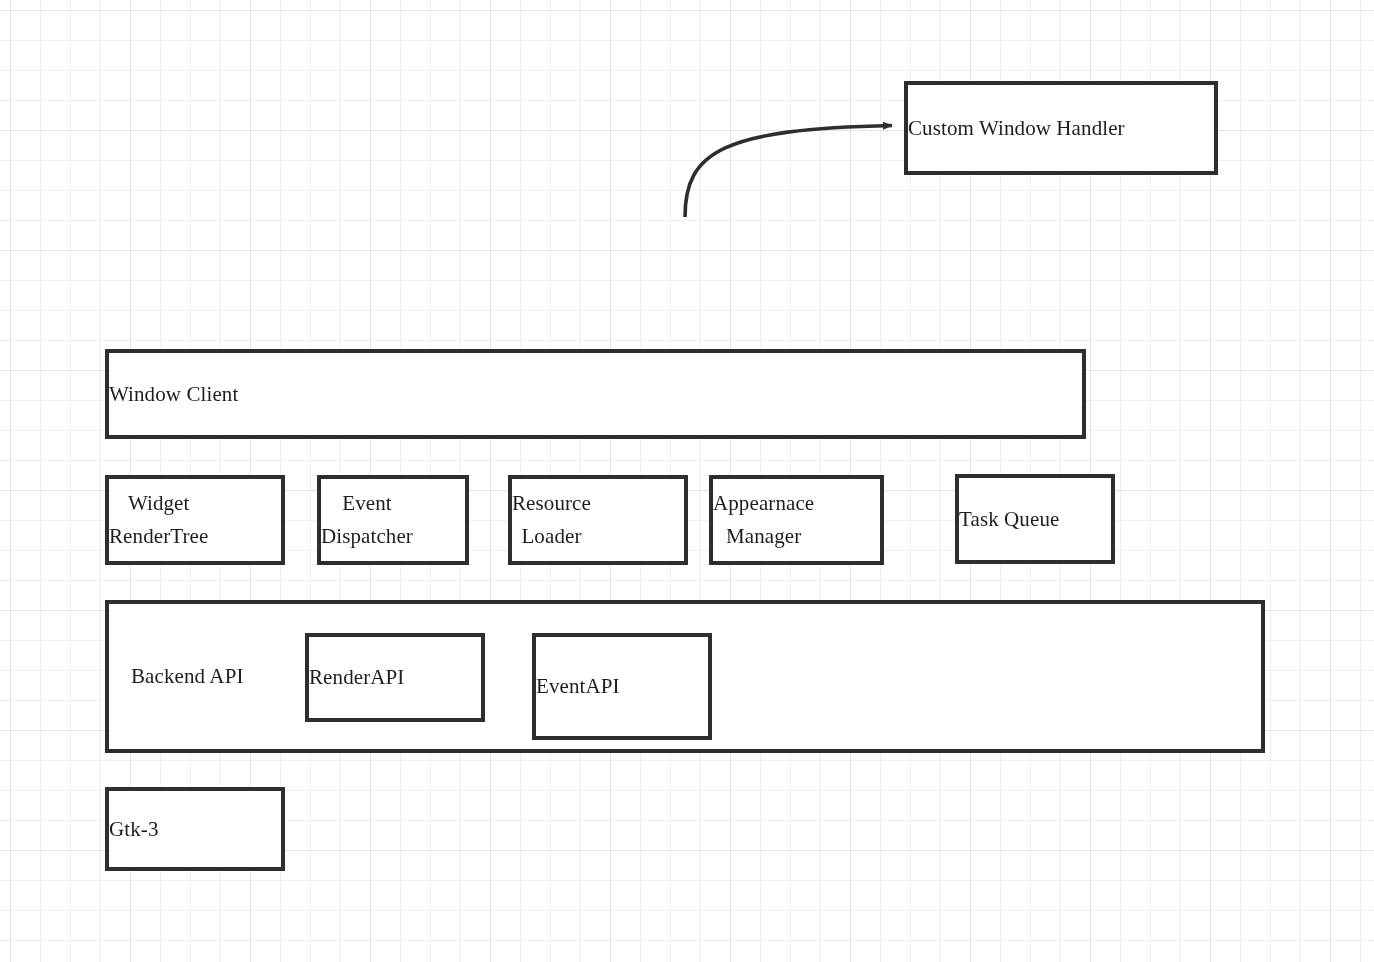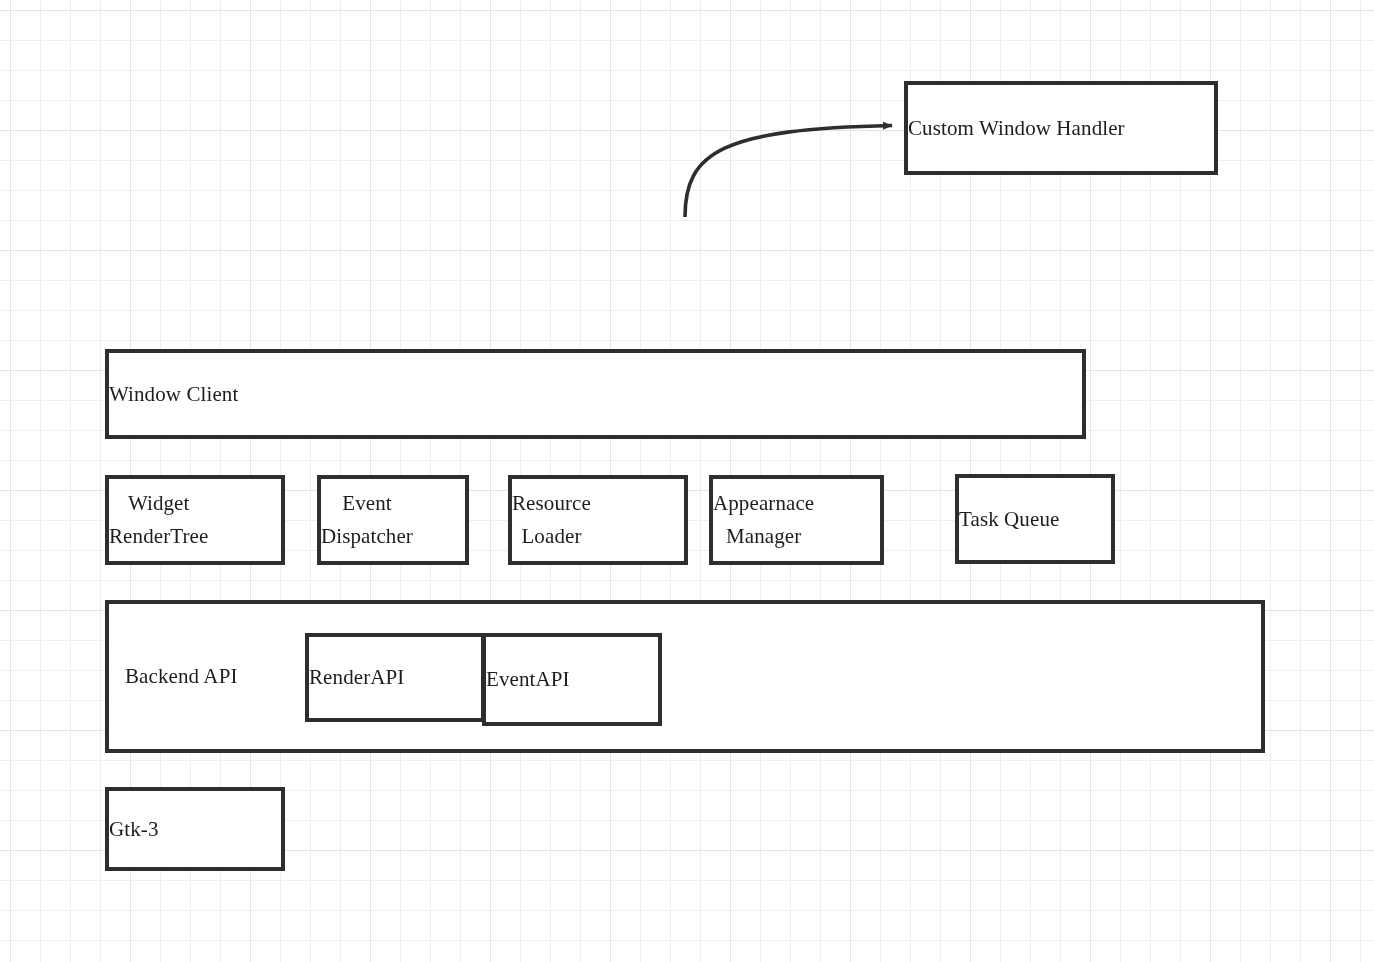--- a/index.html
+++ b/index.html
@@ -56,21 +56,21 @@
     line-height: 1.55;
     letter-spacing: 0.1px;
     white-space: pre-line;
   }
 
   
   .node.label-left {
     justify-content: flex-start;
   }
   .node.label-left > .node-label {
-    padding-left: 16px;
+    padding-left: 22px;
   }
 
   .node-label {
     display: block;
     pointer-events: none;
   }
 
   
   #connectors {
     position: absolute;
@@ -131,21 +131,21 @@
   </div>
 
   <div class="node label-left" style="left:105px; top:600px; width:1160px; height:153px;">
     <span class="node-label">Backend API</span>
   </div>
 
   <div class="node" style="left:305px; top:633px; width:180px; height:89px;">
     <span class="node-label">RenderAPI</span>
   </div>
 
-  <div class="node" style="left:482px; top:633px; width:180px; height:93px;">
+  <div class="node" style="left:532px; top:633px; width:180px; height:107px;">
     <span class="node-label">EventAPI</span>
   </div>
 
   <div class="node" style="left:105px; top:787px; width:180px; height:84px;">
     <span class="node-label">Gtk-3</span>
   </div>
 
 
 </div>
 

